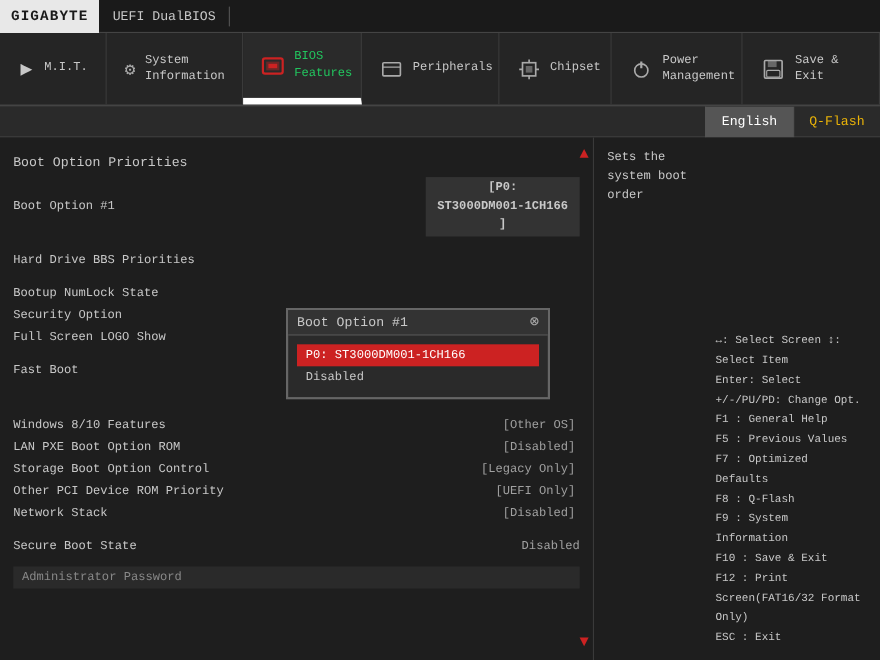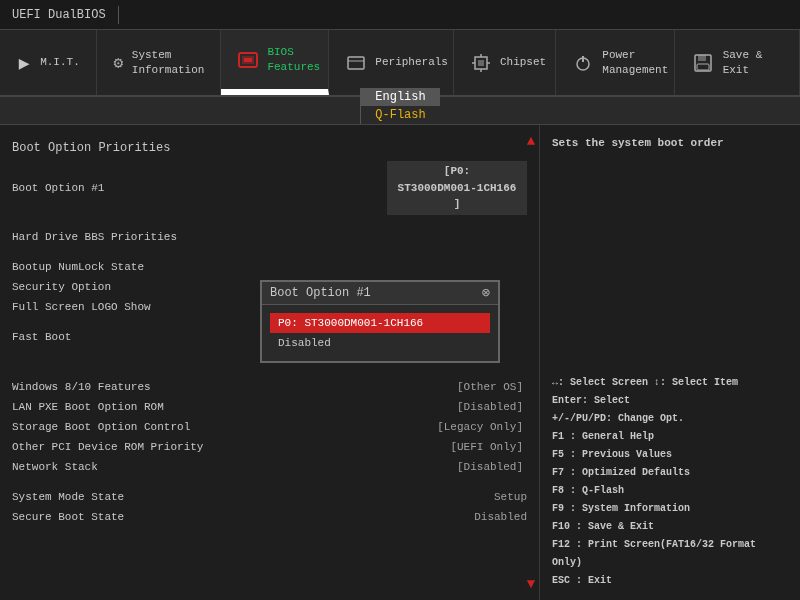--- a/index.html
+++ b/index.html
@@ -86,21 +86,20 @@
 
     
     #utility-bar {
       display: flex;
       justify-content: flex-end;
       background: #2a2a2a;
       height: 28px;
       align-items: center;
       padding-right: 0;
       border-bottom: 1px solid #444;
-      flex-direction: column;
     }
     .utility-btn {
       padding: 2px 14px;
       height: 28px;
       display: flex;
       align-items: center;
       cursor: pointer;
       font-size: 12px;
       color: #eab308;
       border-left: 1px solid #555;
@@ -179,23 +178,22 @@
     }
     .arrow-up { top: 8px; }
     .arrow-down { bottom: 8px; }
 
     
     #right-panel {
       width: 260px;
       background: #1e1e1e;
       padding: 10px 12px;
       display: flex;
-      flex-direction: column;
-      font-size: 11px;
-      font-weight: bold;
+      flex-direction: row;
+      font-size: 11px;
     }
 
     #help-text {
       color: #c8c8c8;
       font-size: 11px;
       margin-bottom: 12px;
       line-height: 1.6;
     }
 
     #key-help {
@@ -252,20 +250,21 @@
       padding: 4px 8px;
       margin-top: 8px;
       color: #888;
       font-size: 11px;
     }
   </style>
 </head>
 <body>
 
 <div id="header">
+  <div id="gigabyte-logo">GIGABYTE</div>
   <div id="uefi-label">UEFI DualBIOS</div>
 </div>
 
 <div id="nav-tabs">
   <div class="nav-tab">
     <div class="nav-tab-icon">▶</div>
     <div class="nav-tab-text">M.I.T.</div>
   </div>
   <div class="nav-tab">
     <div class="nav-tab-icon gear">⚙</div>
@@ -387,28 +386,25 @@
       <div class="setting-value bracket">[UEFI Only]</div>
     </div>
     <div class="setting-row">
       <div class="setting-label">Network Stack</div>
       <div class="setting-value bracket">[Disabled]</div>
     </div>
 
     <div class="divider"></div>
 
     <div class="setting-row">
-      <div class="setting-label">System Mode State</div>
-      <div class="setting-value">Setup</div>
-    </div>
-    <div class="setting-row">
       <div class="setting-label">Secure Boot State</div>
       <div class="setting-value">Disabled</div>
     </div>
 
+    <div class="admin-password-row">Administrator Password</div>
 
     <div class="arrow-down">▼</div>
 
     <div id="boot-modal">
       <div id="modal-titlebar">
         <span id="modal-title">Boot Option #1</span>
         <span id="modal-close">⊗</span>
       </div>
       <div id="modal-body">
         <div class="modal-option selected">P0: ST3000DM001-1CH166</div>

